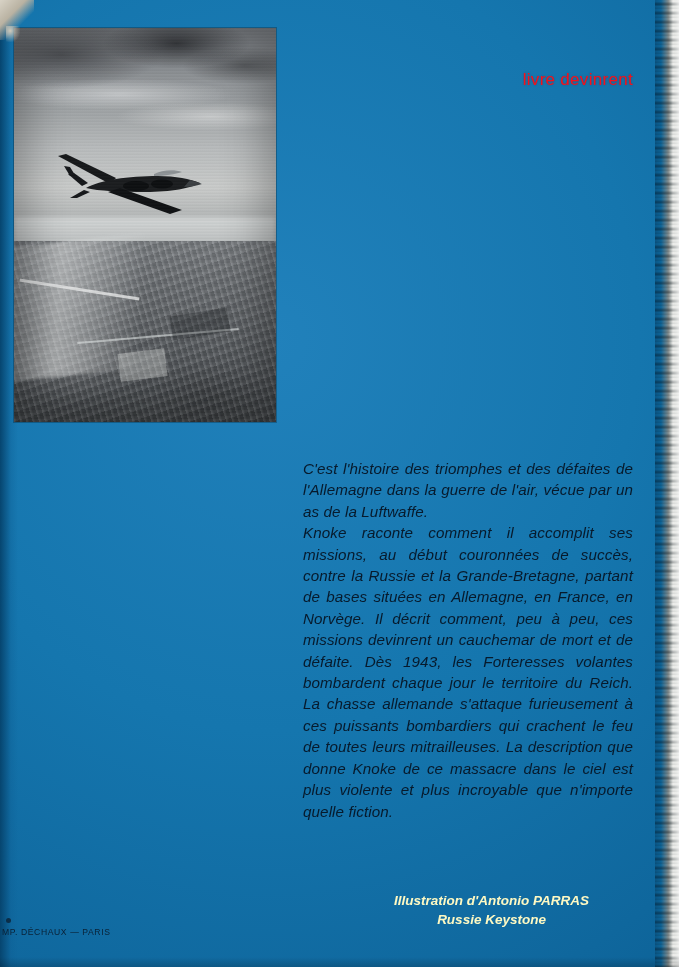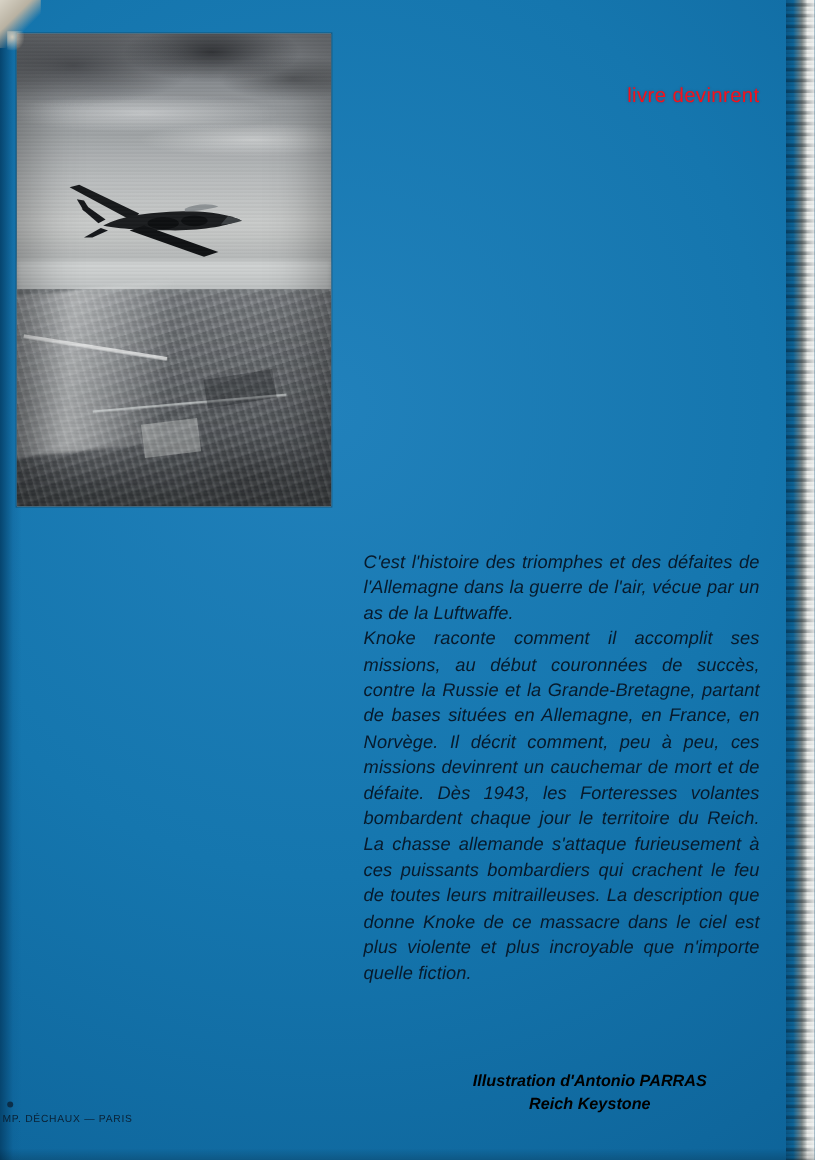--- a/index.html
+++ b/index.html
@@ -210,21 +210,21 @@
     text-align: justify;
   }
   .blurb p:last-child { text-align: justify; }
 
   
   .credits {
     position: absolute;
     right: 90px;
     bottom: 38px;
     text-align: center;
-    color: #000000;
+    color: #fef9c3;
     font-style: italic;
     font-size: 13.5px;
     line-height: 19px;
     font-weight: bold;
   }
   
   .printer {
     position: absolute;
     left: 2px;
     bottom: 30px;
@@ -293,21 +293,21 @@
 
   <div class="livre-occasion">livre devinrent</div>
 
   <div class="blurb">
     <p>C'est l'histoire des triomphes et des défaites de l'Allemagne dans la guerre de l'air, vécue par un as de la Luftwaffe.</p>
     <p>Knoke raconte comment il accomplit ses missions, au début couronnées de succès, contre la Russie et la Grande-Bretagne, partant de bases situées en Allemagne, en France, en Norvège. Il décrit comment, peu à peu, ces missions devinrent un cauchemar de mort et de défaite. Dès 1943, les Forteresses volantes bombardent chaque jour le territoire du Reich. La chasse allemande s'attaque furieusement à ces puissants bombardiers qui crachent le feu de toutes leurs mitrailleuses. La description que donne Knoke de ce massacre dans le ciel est plus violente et plus incroyable que n'importe quelle fiction.</p>
   </div>
 
   <div class="credits">
     <div>Illustration d'Antonio PARRAS</div>
-    <div>Reich Keystone</div>
+    <div>Russie Keystone</div>
   </div>
 
   <div class="printer-dot"></div>
   <div class="printer">MP. DÉCHAUX — PARIS</div>
 
   <div class="page-edge"></div>
   <div class="page-edge-texture"></div>
   <div class="page-edge-highlight"></div>
 
   <div class="corner-wear"></div>

